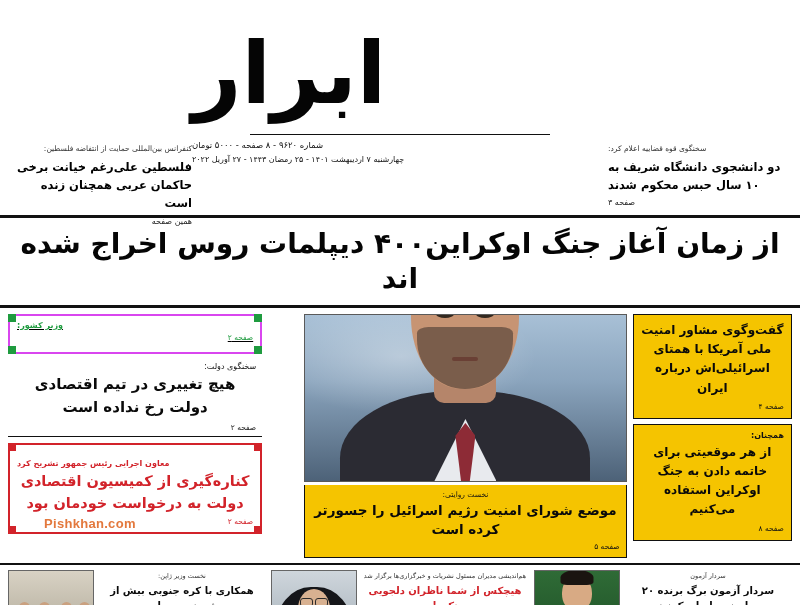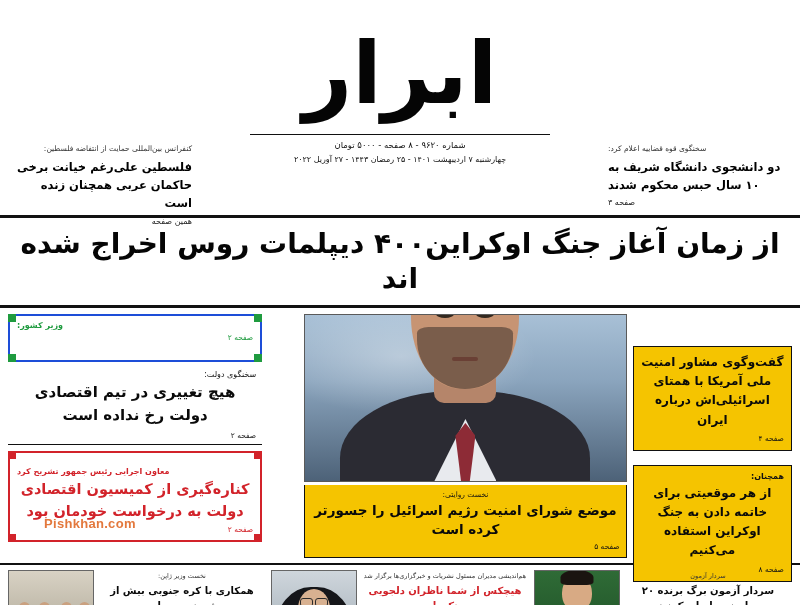--- a/index.html
+++ b/index.html
@@ -52,21 +52,21 @@
     line-height: 1.6;
     color: #000;
   }
   .mh-page {
     font-size: 8px;
     margin-top: 3px;
     color: #222;
   }
   .mh-center {
     flex: 1;
-    text-align: center;
+    text-align: left;
     padding-top: 24px;
   }
   .logo {
     font-size: 86px;
     font-weight: bold;
     letter-spacing: -2px;
     line-height: 1;
     color: #050505;
     font-family: "DejaVu Sans", "Liberation Sans", sans-serif;
   }
@@ -108,24 +108,25 @@
     flex-direction: row-reverse;
     padding: 6px 8px 0 8px;
     gap: 6px;
     height: 250px;
   }
 
   
   .col-right { width: 268px; display: flex; flex-direction: column; gap: 6px; }
 
   .box-green {
-    border: 2px solid #1d4ed8;
-    padding: 5px 7px 18px 7px;
-    position: relative;
-    text-align: center;
+    border: 2px solid #d946ef;
+    padding: 5px 7px 10px 7px;
+    position: relative;
+    text-align: center;
+    text-decoration: underline;
   }
   .box-green .src {
     font-size: 8px;
     color: #1f9b3f;
     font-weight: bold;
     text-align: left;
     margin-bottom: 2px;
   }
   .box-green .hl {
     font-size: 14.5px;
@@ -310,21 +311,21 @@
     line-height: 1.45;
   }
   .caption-bar .pg {
     font-size: 7.5px;
     color: #111;
     text-align: right;
     margin-top: 2px;
   }
 
   
-  .col-left { width: 168px; display: flex; flex-direction: column; gap: 14px; margin-top: 32px; }
+  .col-left { width: 168px; display: flex; flex-direction: column; gap: 5px; }
   .box-yellow {
     background: #f5c400;
     border: 1px solid #111;
     padding: 6px 7px 7px 7px;
     text-align: center;
   }
   .box-yellow .kick {
     font-size: 8px;
     font-weight: bold;
     color: #111;

